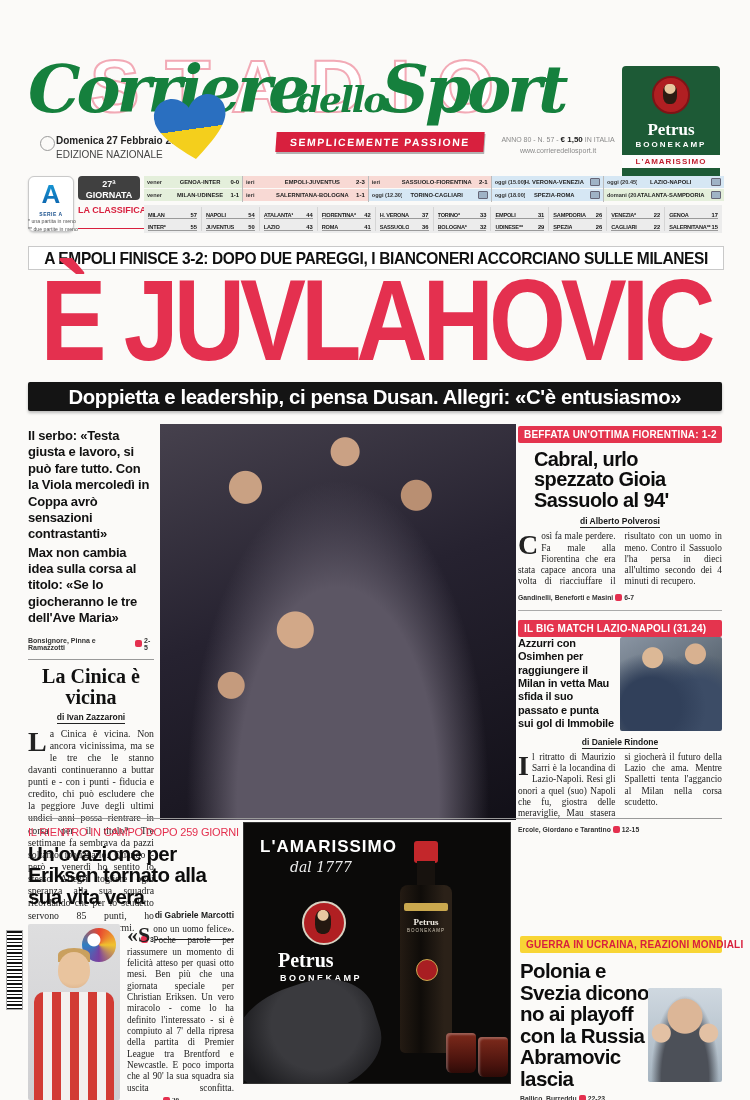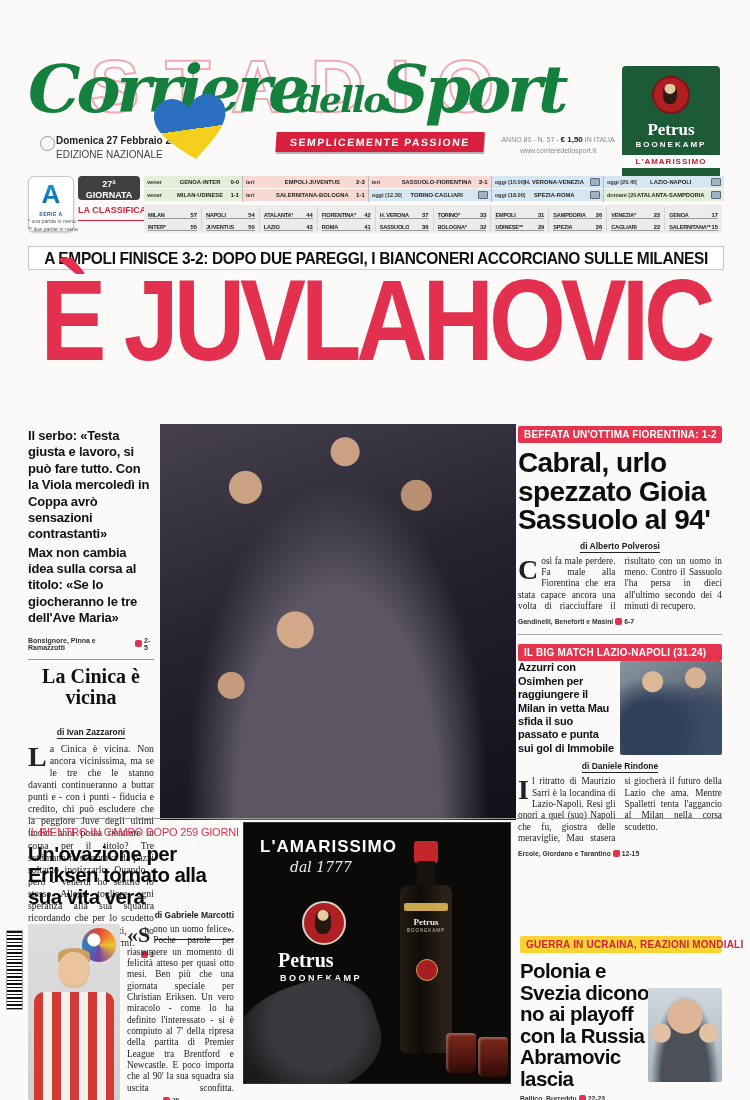--- a/index.html
+++ b/index.html
@@ -37,21 +37,21 @@
   
   .scorebar{left:28px;top:176px;width:694px;height:58px;}
   .serieA{position:absolute;left:0;top:0;width:44px;height:54px;background:#fff;border:1px solid #c9c9c9;
           border-radius:6px;text-align:center;box-shadow:0 1px 2px #ccc;}
   .serieA .aglyph{font-weight:bold;font-size:26px;line-height:34px;
           background:linear-gradient(180deg,#19a6e0,#0b57a4);-webkit-background-clip:text;background-clip:text;color:transparent;}
   .serieA .sa{font-size:5px;font-weight:bold;color:#19508c;letter-spacing:.5px;}
   .roundpill{position:absolute;left:50px;top:0;width:62px;height:24px;background:#404040;border-radius:4px;
              color:#fff;font-weight:bold;text-align:center;font-size:9px;line-height:1.2;padding-top:3px;box-sizing:border-box;}
   .classifica{position:absolute;left:50px;top:29px;color:#d8203e;font-weight:bold;font-size:9px;
-              border-bottom:1.5px solid #d8203e;padding-bottom:5px;}
+              border-bottom:1.5px solid #d8203e;padding-bottom:13px;}
   .legend{position:absolute;left:0px;top:42px;font-size:5.2px;color:#555;line-height:1.5;}
   .fixtures{position:absolute;left:116px;top:0;width:578px;height:26px;display:flex;}
   .fgroup{flex:1;display:flex;flex-direction:column;border-left:1px solid #bbb;}
   .fgroup:first-child{border-left:none;}
   .frow{flex:1;display:flex;align-items:center;padding:0 3px;margin-bottom:1px;}
   .f-green{background:#e4efdb;}
   .f-pink{background:#f8d9d4;}
   .f-blue{background:#d6e7f4;}
   .frow .when{font-size:5.6px;font-weight:bold;color:#333;width:30px;overflow:hidden;white-space:nowrap;}
   .frow .match{font-size:5.8px;font-weight:bold;color:#222;flex:1;text-align:center;white-space:nowrap;overflow:hidden;}
@@ -76,40 +76,40 @@
   .deck span{color:#fff;font-weight:bold;font-size:21px;letter-spacing:-.4px;transform:scaleX(.97);white-space:nowrap;}
   
   .leftcol{left:28px;top:428px;width:126px;}
   .lede{font-size:13px;font-weight:bold;line-height:1.26;color:#111;letter-spacing:-.2px;}
   .lede p{margin:0 0 2px 0;}
   .bylrow{font-size:7px;font-weight:bold;color:#333;margin-top:10px;display:flex;align-items:center;gap:2px;}
   .pref{display:inline-block;width:7px;height:7px;background:#e4304f;border-radius:2px;}
   .lc-rule{border-top:1px solid #999;margin:8px 0 6px 0;}
   .cinica-title{font-family:"Liberation Serif",serif;font-weight:bold;font-size:20px;text-align:center;
                 line-height:1.05;color:#111;margin-top:4px;}
-  .cinica-author{font-size:8.5px;font-weight:bold;text-align:center;margin:19px 0 6px 0;}
+  .cinica-author{font-size:8.5px;font-weight:bold;text-align:center;margin:4px 0 6px 0;}
   .cinica-author span{border-bottom:1px solid #222;padding-bottom:1px;}
   .serifbody{font-family:"Liberation Serif",serif;font-size:9.8px;line-height:1.24;text-align:justify;color:#222;}
   .dropcap{float:left;font-family:"Liberation Serif",serif;font-weight:bold;font-size:28px;line-height:.85;
            padding:2px 3px 0 0;color:#222;}
   .endref{display:flex;justify-content:flex-end;align-items:center;gap:2px;font-size:7px;font-weight:bold;margin-top:2px;}
   .mainphoto{left:160px;top:424px;width:356px;height:396px;
      background:
        radial-gradient(circle at 24% 16%, #c9a183 0 16px, transparent 17px),
        radial-gradient(circle at 52% 7%, #caa184 0 14px, transparent 15px),
        radial-gradient(circle at 72% 18%, #b98f72 0 15px, transparent 16px),
        radial-gradient(circle at 38% 52%, #d2a888 0 18px, transparent 19px),
        radial-gradient(circle at 20% 66%, #c59b7d 0 13px, transparent 14px),
        radial-gradient(ellipse at 50% 95%, #5c5664 0 40%, transparent 60%),
        linear-gradient(160deg,#46414d 0%,#262230 45%,#121018 100%);}
   .rightcol{left:518px;top:426px;width:204px;}
   .tagbar{height:17px;background:#e4344e;color:#fff;font-weight:bold;font-size:10px;
           display:flex;align-items:center;padding:0 6px;letter-spacing:.2px;border-radius:2px;white-space:nowrap;}
   .tagbar.yellow{background:#f8d535;color:#d8203e;}
-  .rtitle{font-weight:bold;font-size:28px;line-height:1.02;letter-spacing:-.6px;color:#0d0d0d;margin:6px 0 4px 0;}
+  .rtitle{font-weight:bold;font-size:20px;line-height:1.02;letter-spacing:-.6px;color:#0d0d0d;margin:6px 0 4px 16px;}
   .leadrow{display:flex;gap:6px;}
   .rlead{flex:1;font-size:11px;font-weight:bold;line-height:1.22;letter-spacing:-.2px;color:#111;}
   .ph-sassuolo{width:102px;height:94px;border-radius:2px;position:relative;
      background:
        radial-gradient(circle at 30% 28%, #d8b28e 0 9px, transparent 10px),
        radial-gradient(circle at 72% 18%, #6d4a33 0 10px, transparent 11px),
        radial-gradient(circle at 70% 60%, #2f6b38 0 26px, transparent 27px),
        radial-gradient(circle at 25% 70%, #2a5e31 0 22px, transparent 23px),
        linear-gradient(135deg,#3e5f46 0%,#16301c 55%,#0b180e 100%);}
   .ph-sassuolo .num{position:absolute;left:10px;bottom:18px;color:#eee;font-weight:bold;font-size:15px;}
@@ -416,20 +416,23 @@
       </div>
     </div>
   </div>
 
   <div class="abs kicker">
     <span>A EMPOLI FINISCE 3-2: DOPO DUE PAREGGI, I BIANCONERI ACCORCIANO SULLE MILANESI</span>
   </div>
   <div class="abs mainhead">
     <span>È JUVLAHOVIC</span>
   </div>
+  <div class="abs deck">
+    <span>Doppietta e leadership, ci pensa Dusan. Allegri: «C'è entusiasmo»</span>
+  </div>
 
   <div class="abs mainphoto"></div>
 
   <div class="abs leftcol">
     <div class="lede">
       <p>Il serbo: «Testa giusta e lavoro, si può fare tutto. Con la Viola mercoledì in Coppa avrò sensazioni contrastanti»</p>
       <p>Max non cambia idea sulla corsa al titolo: «Se lo giocheranno le tre dell'Ave Maria»</p>
     </div>
     <div class="bylrow">
       <span>Bonsignore, Pinna e Ramazzotti</span>

